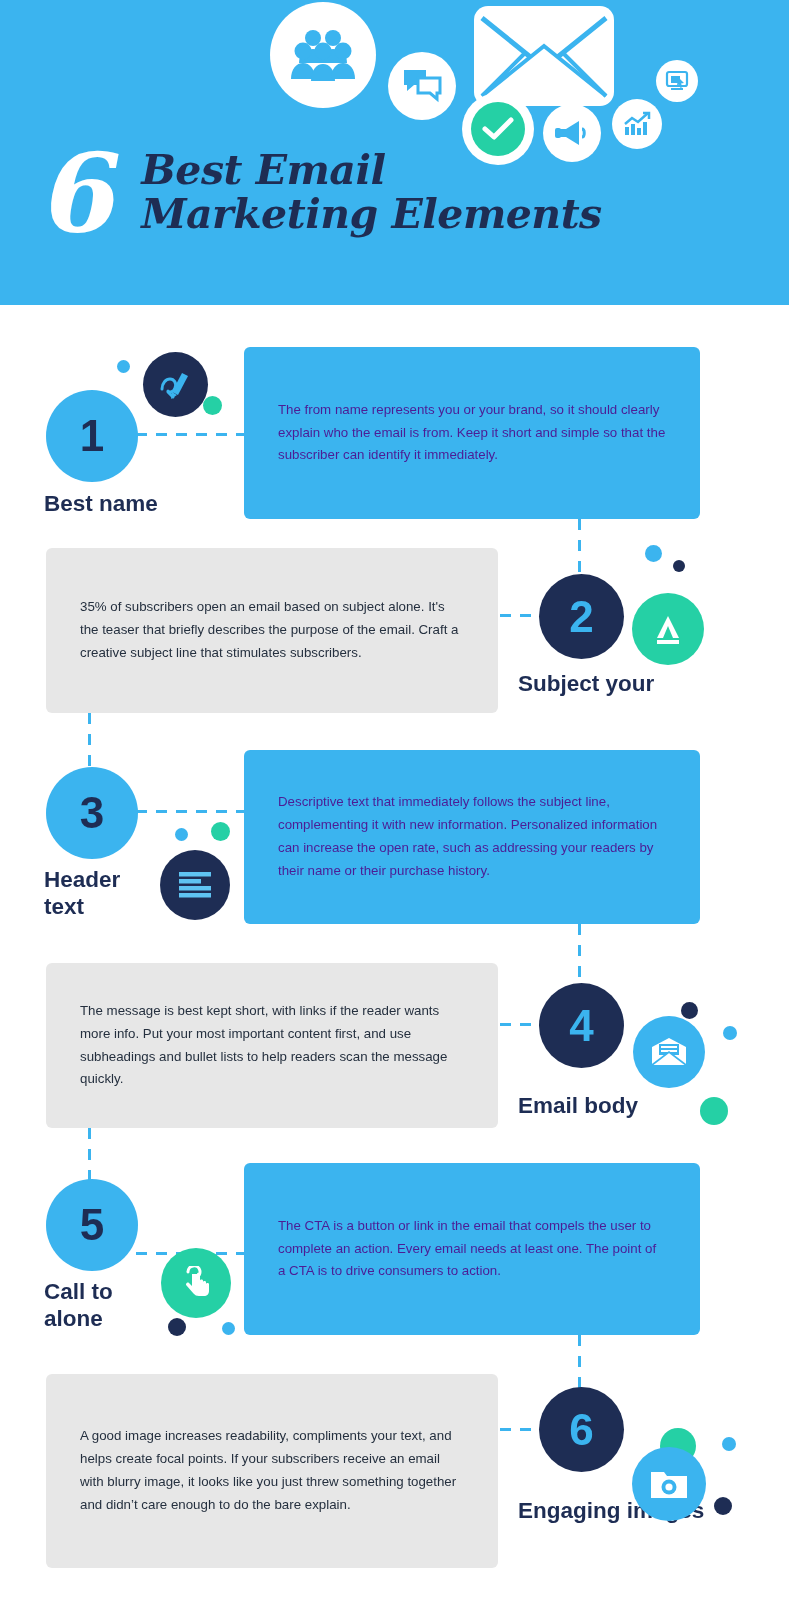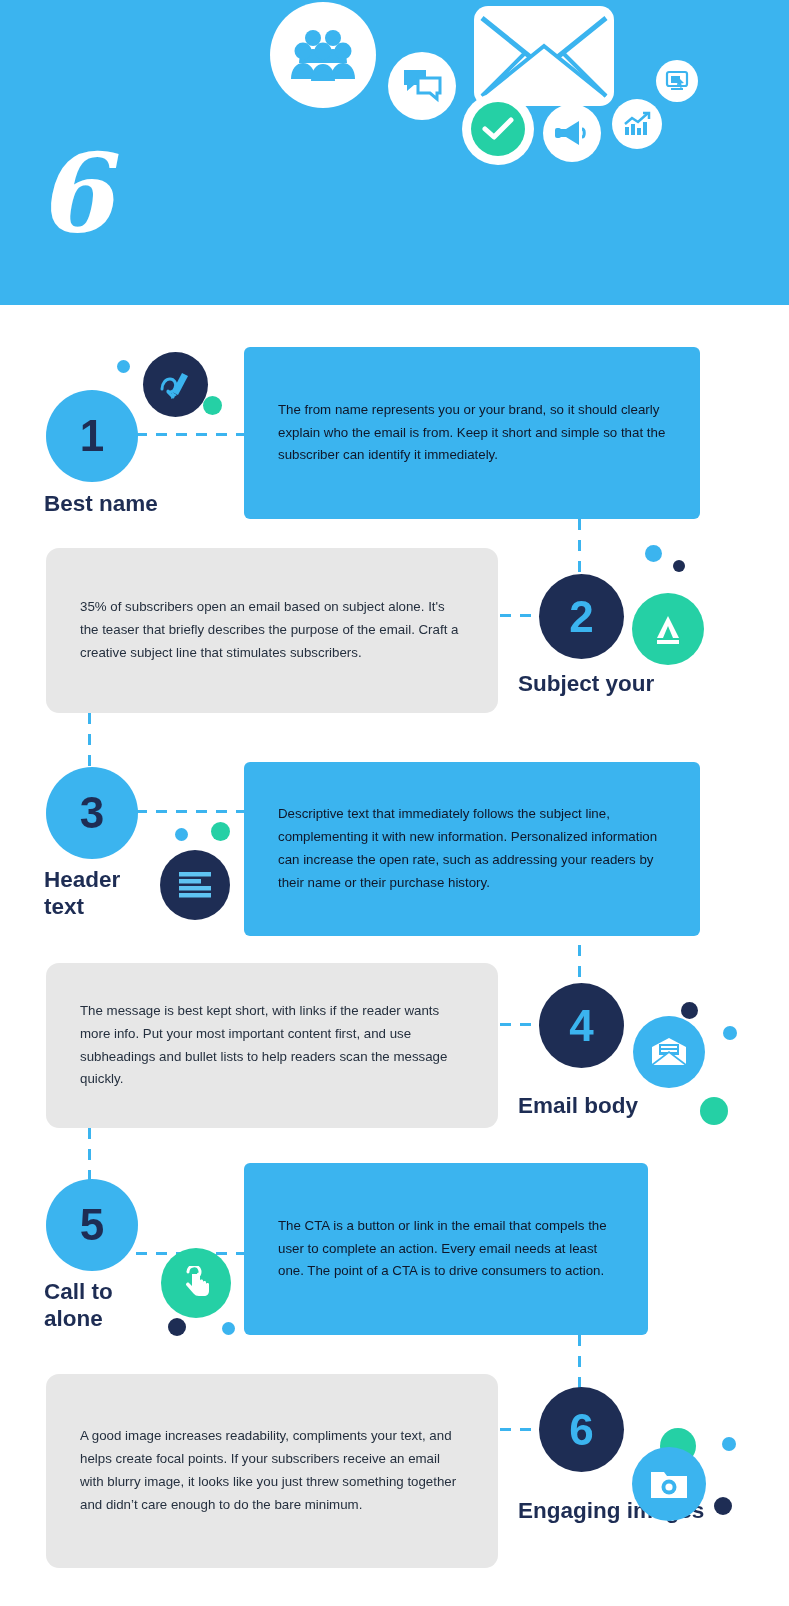--- a/index.html
+++ b/index.html
@@ -84,28 +84,28 @@
   .step { position: absolute; left: 0; width: 789px; }
 
   .card {
     position: absolute;
     border-radius: 6px;
     padding: 30px 34px;
     display: flex;
     align-items: center;
   }
   .card.blue { background: #3bb4ef; }
-  .card.grey { background: #e7e7e7; border-radius: 13px; }
+  .card.grey { background: #e7e7e7; }
   .card p {
     font-family: "Liberation Sans", sans-serif;
     font-size: 13.3px;
     line-height: 1.72;
     color: #25303f;
   }
-  .card.blue p { color: #0f172a; }
+  .card.blue p { color: #4c1d95; }
 
   .numcircle {
     position: absolute;
     border-radius: 50%;
     display: flex; align-items: center; justify-content: center;
     font-family: "Liberation Sans", sans-serif;
     font-weight: bold;
     font-size: 44px;
   }
   .numcircle.lightblue { background: #3bb4ef; color: #1e2d54; }
@@ -218,20 +218,24 @@
           <rect x="2" y="2" width="20" height="14" rx="2" fill="none" stroke="#3bb4ef" stroke-width="2.2"></rect>
           <rect x="6" y="6" width="9" height="7" fill="#3bb4ef"></rect>
           <path d="M13 7 L19 13 L16 13.5 L17.5 17 L15.5 18 L14 14.5 L12 16 Z" fill="#3bb4ef"></path>
           <rect x="6" y="18" width="12" height="2" fill="#3bb4ef"></rect>
         </svg>
       </div>
     </div>
 
     <div class="title-row">
       <div class="big-six">6</div>
+      <div class="title-lines">
+        <div>Best Email</div>
+        <div>Marketing Elements</div>
+      </div>
     </div>
   </div>
 
   <div class="step">
     <div class="card blue" style="left:244px; top:347px; width:456px; height:172px;">
       <p>The from name represents you or your brand, so it should clearly explain who the email is from. Keep it short and simple so that the subscriber can identify it immediately.</p>
     </div>
     <div class="dashline-h" style="left:136px; top:433px; width:110px;"></div>
     <div class="numcircle lightblue" style="left:46px; top:390px; width:92px; height:92px;">
       <span>1</span>
@@ -268,21 +272,21 @@
       <svg width="36" height="36" viewBox="0 0 36 36">
         <path d="M18 5 L29 27 L23 27 L18 15 L13 27 L7 27 Z" fill="#ffffff"></path>
         <rect x="7" y="29" width="22" height="4" fill="#ffffff"></rect>
       </svg>
     </div>
 
     <div class="dashline-v" style="left:88px; top:713px; height:56px;"></div>
   </div>
 
   <div class="step">
-    <div class="card blue" style="left:244px; top:750px; width:456px; height:174px;margin-top:12px;">
+    <div class="card blue" style="left:244px; top:750px; width:456px; height:174px;">
       <p>Descriptive text that immediately follows the subject line, complementing it with new information. Personalized information can increase the open rate, such as addressing your readers by their name or their purchase history.</p>
     </div>
     <div class="dashline-h" style="left:136px; top:810px; width:110px;"></div>
     <div class="numcircle lightblue" style="left:46px; top:767px; width:92px; height:92px;">
       <span>3</span>
     </div>
     <div class="steplabel" style="left:44px; top:866px;">Header
 text</div>
 
     <div class="dot blue" style="left:175px; top:828px; width:13px; height:13px;"></div>
@@ -320,21 +324,21 @@
         <rect x="11" y="13" width="16" height="2" fill="#ffffff"></rect>
         <path d="M2 28 L19 15 L36 28 Z" fill="#ffffff"></path>
         <path d="M2 28 L19 15 L36 28" fill="none" stroke="#3bb4ef" stroke-width="1.6"></path>
       </svg>
     </div>
 
     <div class="dashline-v" style="left:88px; top:1128px; height:56px;"></div>
   </div>
 
   <div class="step">
-    <div class="card blue" style="left:244px; top:1163px; width:404px; height:172px;">
+    <div class="card blue" style="left:244px; top:1163px; width:456px; height:172px;">
       <p>The CTA is a button or link in the email that compels the user to complete an action. Every email needs at least one. The point of a CTA is to drive consumers to action.</p>
     </div>
     <div class="dashline-h" style="left:136px; top:1252px; width:110px;"></div>
     <div class="numcircle lightblue" style="left:46px; top:1179px; width:92px; height:92px;">
       <span>5</span>
     </div>
     <div class="steplabel" style="left:44px; top:1278px;">Call to
 alone</div>
 
     <div class="badge teal" style="left:161px; top:1248px; width:70px; height:70px;">
@@ -345,21 +349,21 @@
       </svg>
     </div>
     <div class="dot navy" style="left:168px; top:1318px; width:18px; height:18px;"></div>
     <div class="dot blue" style="left:222px; top:1322px; width:13px; height:13px;"></div>
 
     <div class="dashline-v" style="left:578px; top:1335px; height:56px;"></div>
   </div>
 
   <div class="step">
     <div class="card grey" style="left:46px; top:1374px; width:452px; height:194px;">
-      <p>A good image increases readability, compliments your text, and helps create focal points. If your subscribers receive an email with blurry image, it looks like you just threw something together and didn’t care enough to do the bare minimum.</p>
+      <p>A good image increases readability, compliments your text, and helps create focal points. If your subscribers receive an email with blurry image, it looks like you just threw something together and didn’t care enough to do the bare explain.</p>
     </div>
     <div class="dashline-h" style="left:500px; top:1428px; width:40px;"></div>
     <div class="numcircle navy" style="left:539px; top:1387px; width:85px; height:85px;">
       <span>6</span>
     </div>
     <div class="steplabel" style="left:518px; top:1497px;">Engaging images</div>
 
     <div class="dot teal" style="left:660px; top:1428px; width:36px; height:36px;"></div>
     <div class="badge blue" style="left:632px; top:1447px; width:74px; height:74px;">
       <svg width="40" height="32" viewBox="0 0 40 32">

